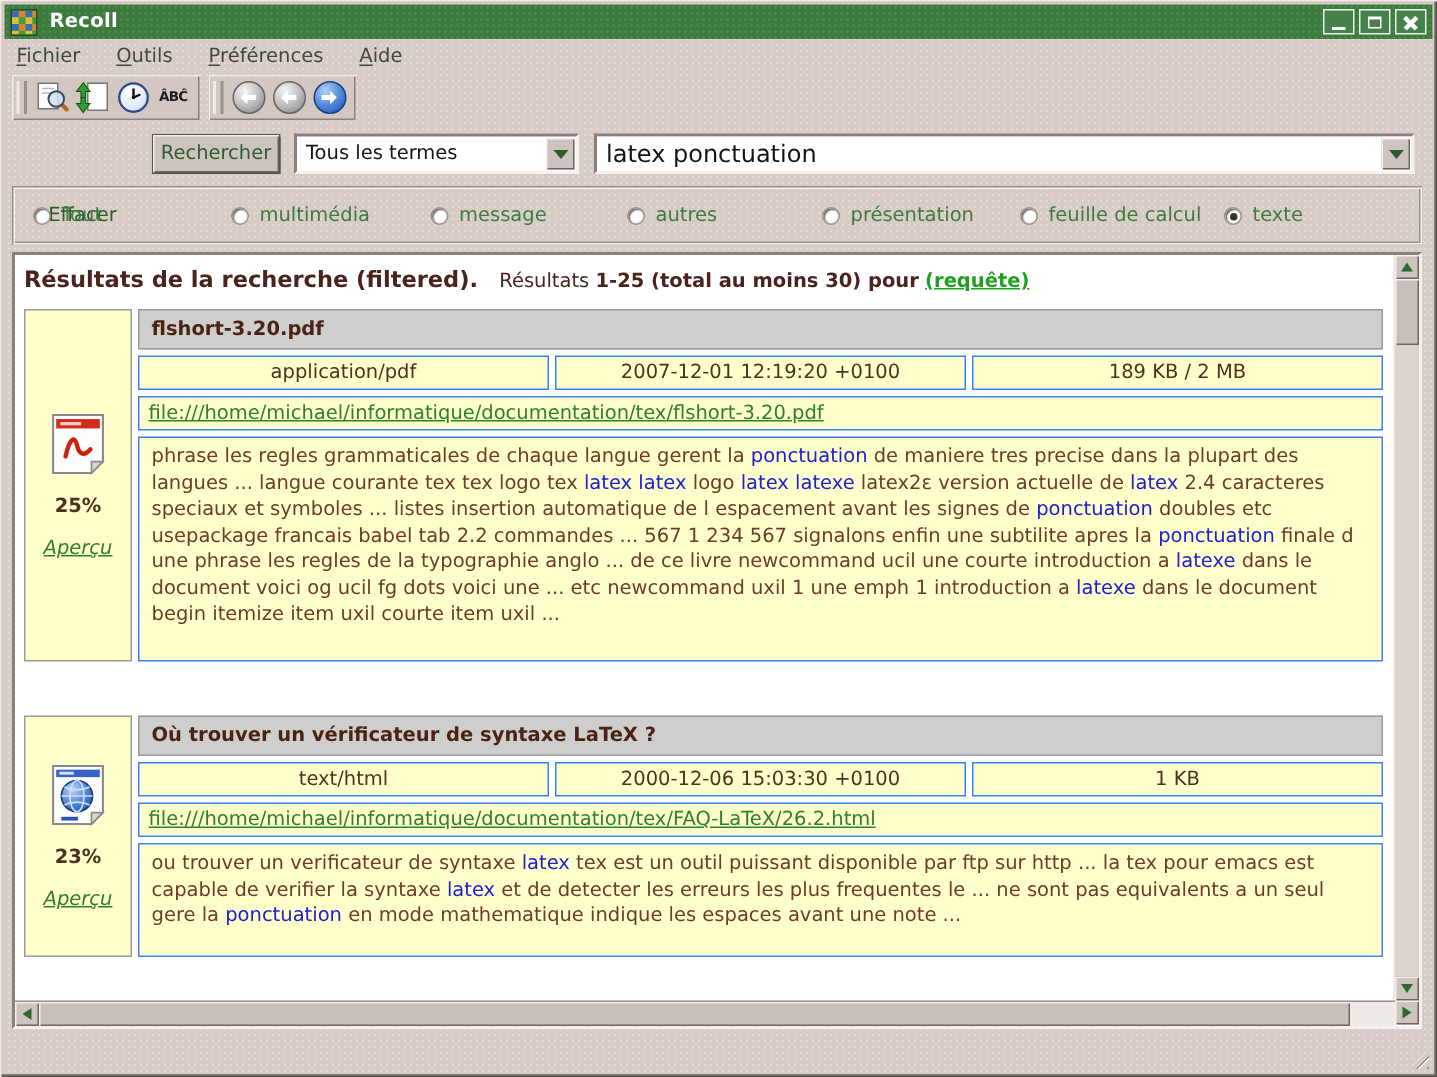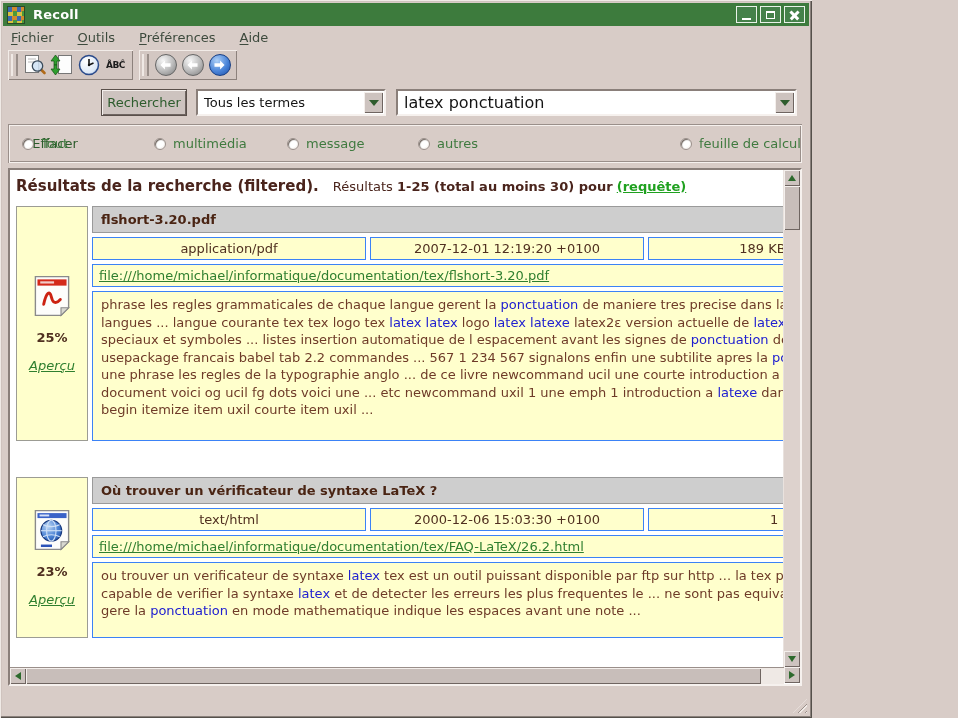--- a/index.html
+++ b/index.html
@@ -4,21 +4,21 @@
 <style>
   * { margin:0; padding:0; box-sizing:border-box; }
   html,body { width:958px; height:718px; }
   body {
     font-family:"DejaVu Sans", sans-serif;
     font-size:13px;
     color:#2e2a26;
     background:#d8ccc7;
   }
   .window {
-    position:relative; width:812px; height:718px; overflow:hidden;
+    position:relative; width:958px; height:718px; overflow:hidden;
     background-color:#d8ccc7;
     background-image:radial-gradient(#e4dad5 18%, rgba(0,0,0,0) 19%);
     background-size:4px 4px;
     box-shadow: inset 1px 1px 0 #f0eae6, inset -1px -1px 0 #55504b, inset -2px -2px 0 #8a817c, inset 2px 2px 0 #cfc3be;
   }
   
   .titlebar {
     position:absolute; left:3px; right:3px; top:3px; height:23px;
     background-color:#3d7b3d;
     background-image:radial-gradient(#549054 22%, rgba(0,0,0,0) 23%);
@@ -292,20 +292,24 @@
         <span class="radio-dot"></span>
         <span>multimédia</span>
       </span>
     <span class="radio-opt" style="left:279px">
         <span class="radio-dot"></span>
         <span>message</span>
       </span>
     <span class="radio-opt" style="left:410px">
         <span class="radio-dot"></span>
         <span>autres</span>
+      </span>
+    <span class="radio-opt" style="left:540px">
+        <span class="radio-dot"></span>
+        <span>présentation</span>
       </span>
     <span class="radio-opt" style="left:672px">
         <span class="radio-dot"></span>
         <span>feuille de calcul</span>
       </span>
     <span class="radio-opt selected" style="left:808px">
         <span class="radio-dot"></span>
         <span>texte</span>
       </span>
   </div>

